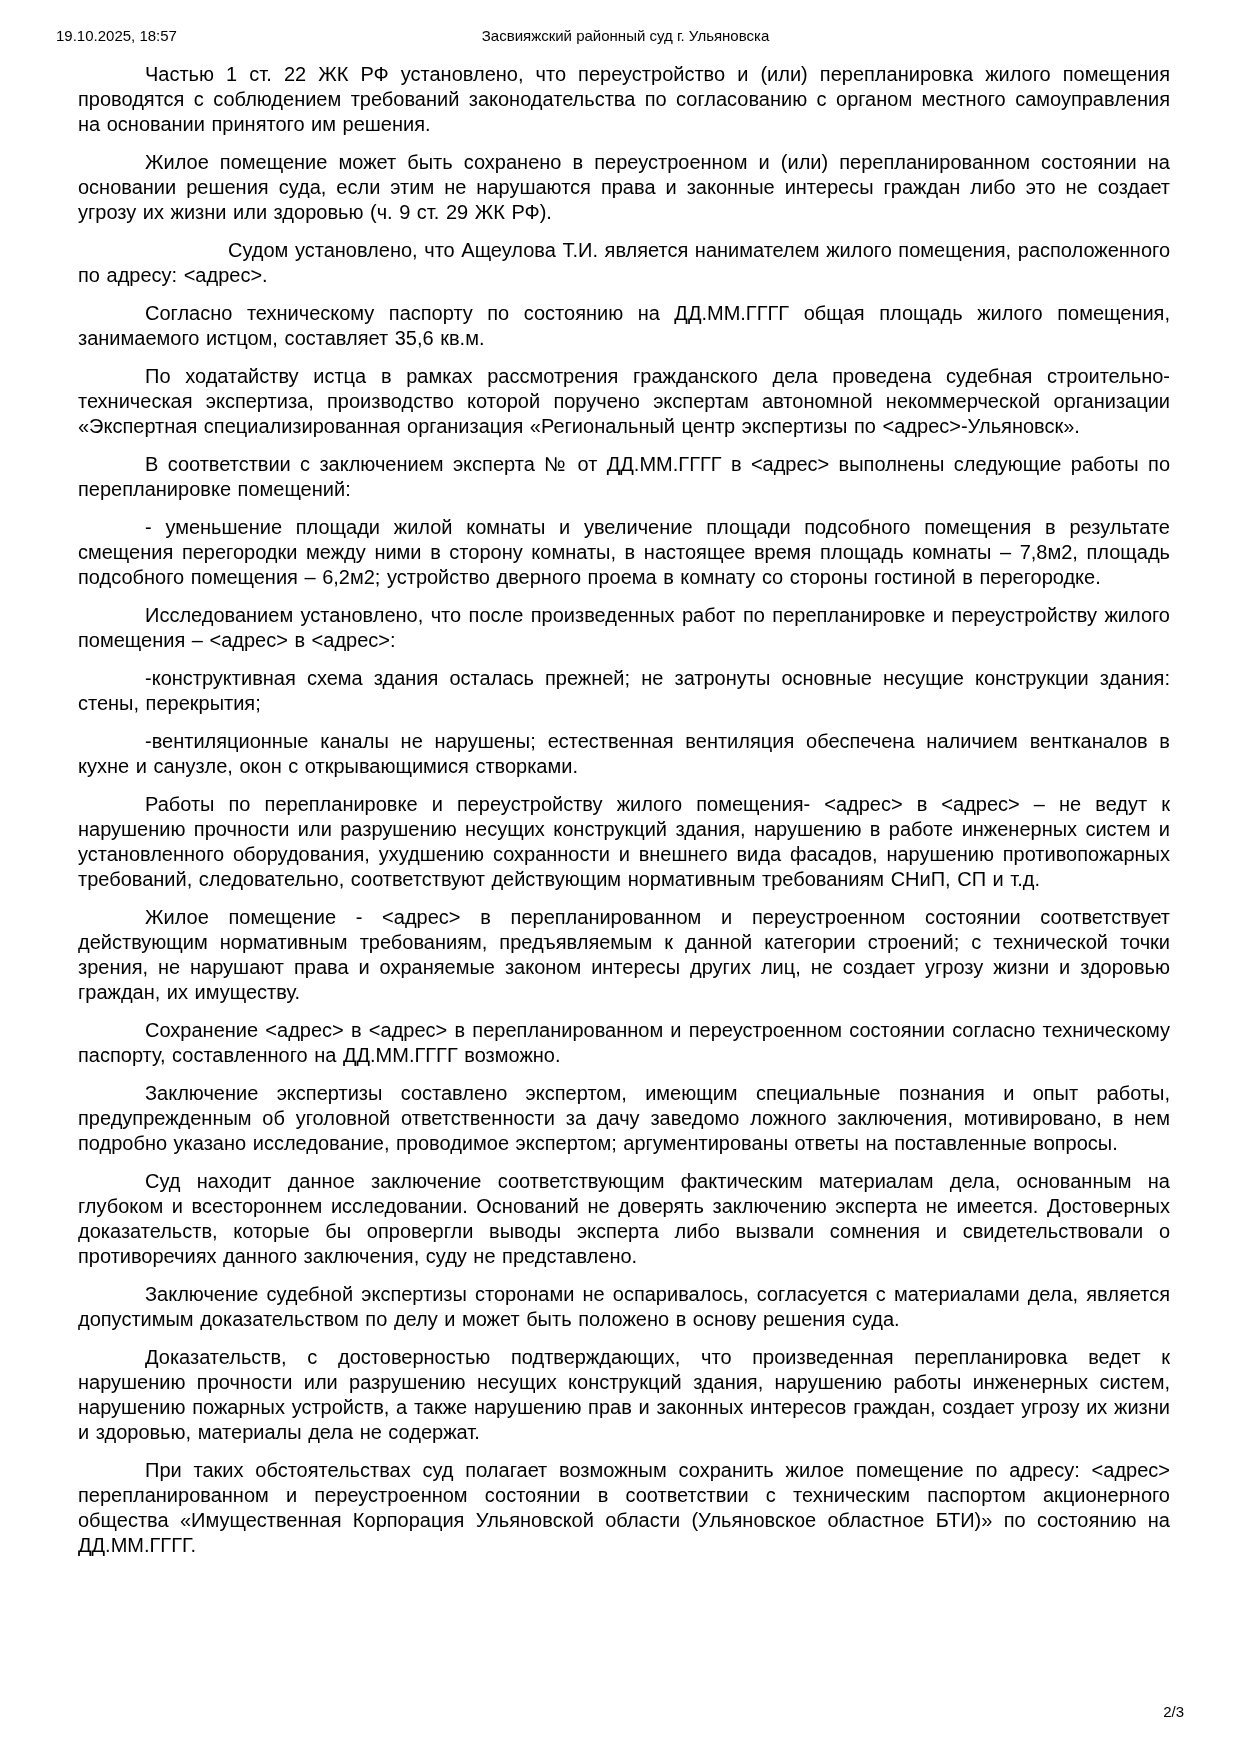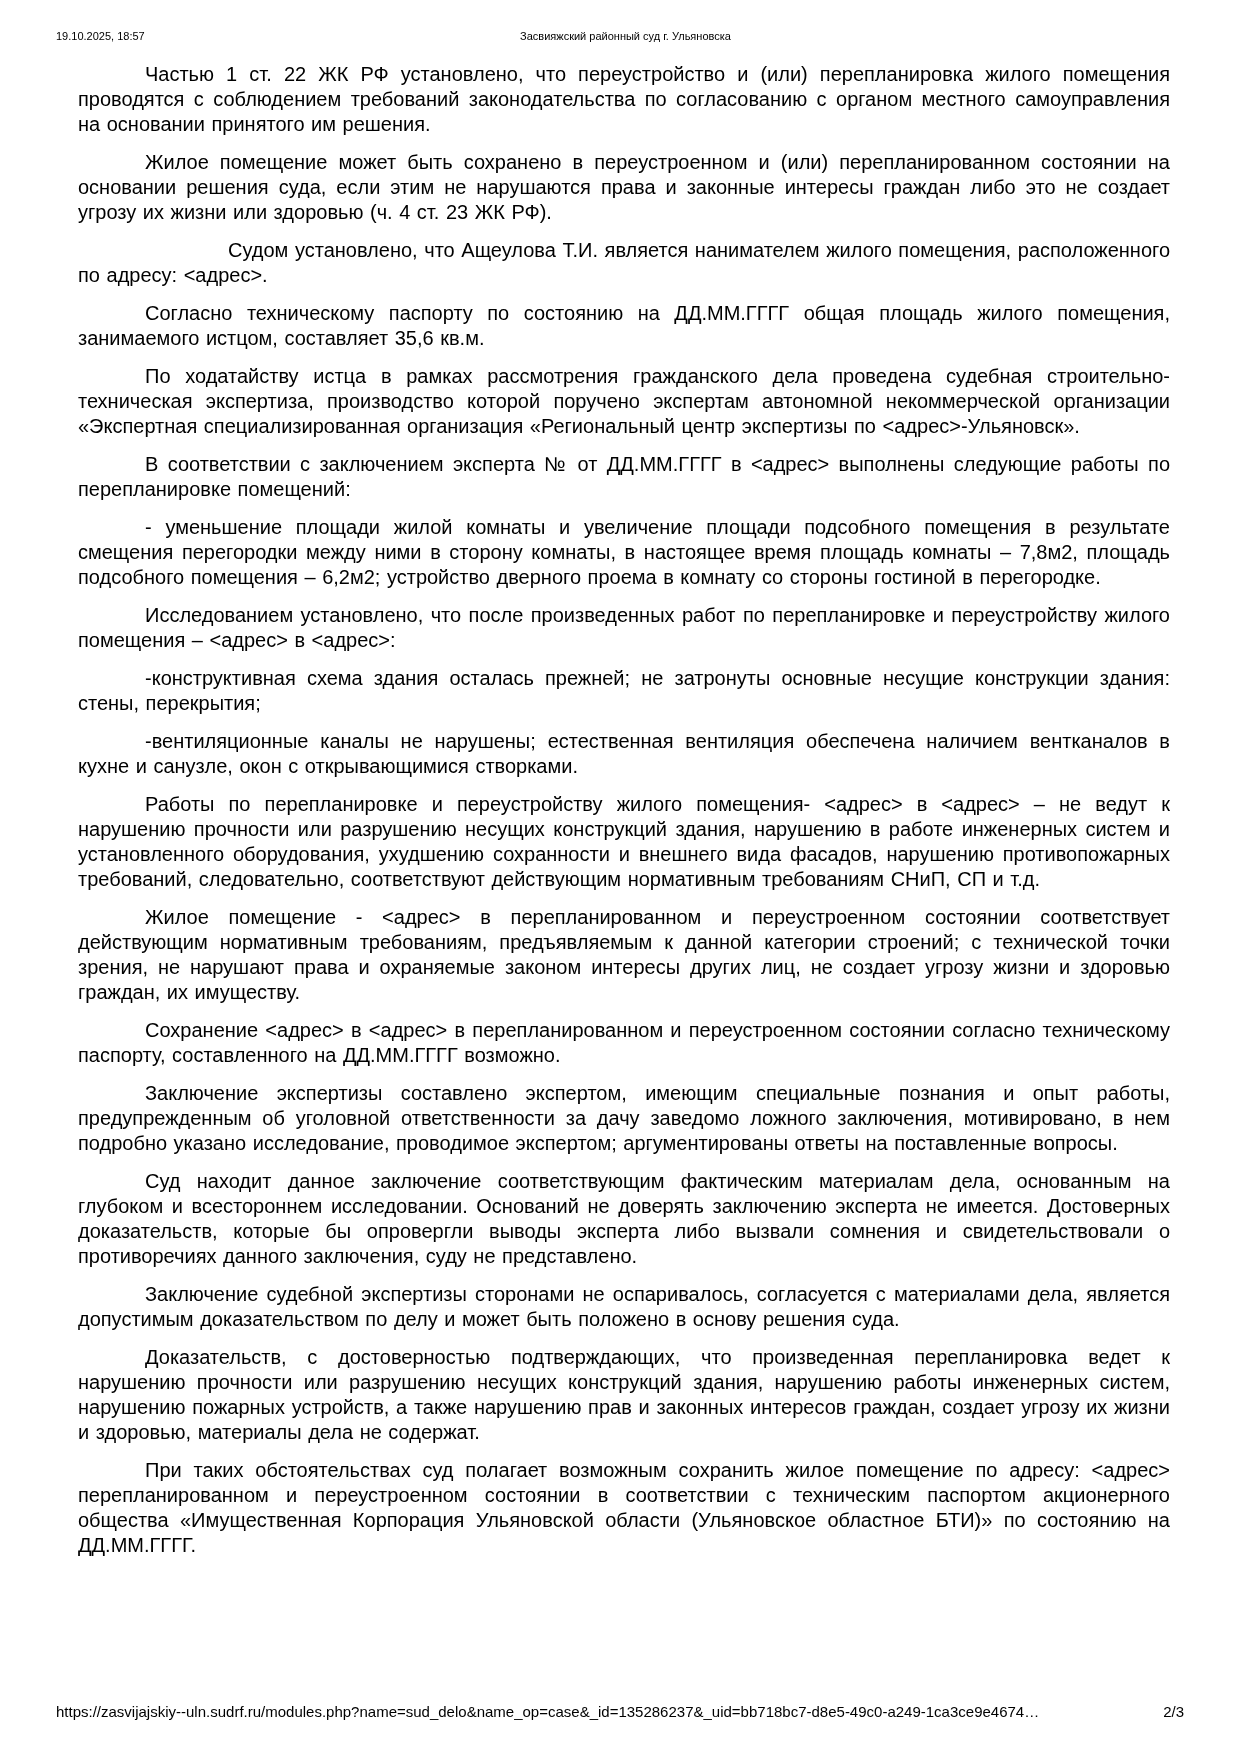--- a/index.html
+++ b/index.html
@@ -16,21 +16,21 @@
     font-family: "Liberation Sans", sans-serif;
     overflow: hidden;
   }
   
   .print-header {
     position: absolute;
     top: 26px;
     left: 0;
     right: 0;
     height: 20px;
-    font-size: 11px;
+    font-size: 15px;
     line-height: 20px;
     color: #000000;
     padding-left: 28px;
   }
   .print-header .header-datetime {
     position: absolute;
     left: 56px;
     top: 0;
     white-space: nowrap;
   }
@@ -89,37 +89,36 @@
 
 <div class="page">
 
   <div class="print-header">
     <span class="header-datetime">19.10.2025, 18:57</span>
     <span class="header-title">Засвияжский районный суд г. Ульяновска</span>
   </div>
 
   <div class="doc-body">
     <p class="para">Частью 1 ст. 22 ЖК РФ установлено, что переустройство и (или) перепланировка жилого помещения проводятся с соблюдением требований законодательства по согласованию с органом местного самоуправления на основании принятого им решения.</p>
-    <p class="para">Жилое помещение может быть сохранено в переустроенном и (или) перепланированном состоянии на основании решения суда, если этим не нарушаются права и законные интересы граждан либо это не создает угрозу их жизни или здоровью (ч. 4 ст. 23 ЖК РФ).</p>
+    <p class="para">Жилое помещение может быть сохранено в переустроенном и (или) перепланированном состоянии на основании решения суда, если этим не нарушаются права и законные интересы граждан либо это не создает угрозу их жизни или здоровью (ч. 9 ст. 29 ЖК РФ).</p>
     <p class="para big-indent">Судом установлено, что Ащеулова Т.И. является нанимателем жилого помещения, расположенного по адресу: &lt;адрес&gt;.</p>
     <p class="para">Согласно техническому паспорту по состоянию на ДД.ММ.ГГГГ общая площадь жилого помещения, занимаемого истцом, составляет 35,6 кв.м.</p>
     <p class="para">По ходатайству истца в рамках рассмотрения гражданского дела проведена судебная строительно-техническая экспертиза, производство которой поручено экспертам автономной некоммерческой организации «Экспертная специализированная организация «Региональный центр экспертизы по &lt;адрес&gt;-Ульяновск».</p>
     <p class="para">В соответствии с заключением эксперта № от ДД.ММ.ГГГГ в &lt;адрес&gt; выполнены следующие работы по перепланировке помещений:</p>
     <p class="para">- уменьшение площади жилой комнаты и увеличение площади подсобного помещения в результате смещения перегородки между ними в сторону комнаты, в настоящее время площадь комнаты – 7,8м2, площадь подсобного помещения – 6,2м2; устройство дверного проема в комнату со стороны гостиной в перегородке.</p>
     <p class="para">Исследованием установлено, что после произведенных работ по перепланировке и переустройству жилого помещения – &lt;адрес&gt; в &lt;адрес&gt;:</p>
     <p class="para">-конструктивная схема здания осталась прежней; не затронуты основные несущие конструкции здания: стены, перекрытия;</p>
     <p class="para">-вентиляционные каналы не нарушены; естественная вентиляция обеспечена наличием вентканалов в кухне и санузле, окон с открывающимися створками.</p>
     <p class="para">Работы по перепланировке и переустройству жилого помещения- &lt;адрес&gt; в &lt;адрес&gt; – не ведут к нарушению прочности или разрушению несущих конструкций здания, нарушению в работе инженерных систем и установленного оборудования, ухудшению сохранности и внешнего вида фасадов, нарушению противопожарных требований, следовательно, соответствуют действующим нормативным требованиям СНиП, СП и т.д.</p>
     <p class="para">Жилое помещение - &lt;адрес&gt; в перепланированном и переустроенном состоянии соответствует действующим нормативным требованиям, предъявляемым к данной категории строений; с технической точки зрения, не нарушают права и охраняемые законом интересы других лиц, не создает угрозу жизни и здоровью граждан, их имуществу.</p>
     <p class="para">Сохранение &lt;адрес&gt; в &lt;адрес&gt; в перепланированном и переустроенном состоянии согласно техническому паспорту, составленного на ДД.ММ.ГГГГ возможно.</p>
     <p class="para">Заключение экспертизы составлено экспертом, имеющим специальные познания и опыт работы, предупрежденным об уголовной ответственности за дачу заведомо ложного заключения, мотивировано, в нем подробно указано исследование, проводимое экспертом; аргументированы ответы на поставленные вопросы.</p>
     <p class="para">Суд находит данное заключение соответствующим фактическим материалам дела, основанным на глубоком и всестороннем исследовании. Оснований не доверять заключению эксперта не имеется. Достоверных доказательств, которые бы опровергли выводы эксперта либо вызвали сомнения и свидетельствовали о противоречиях данного заключения, суду не представлено.</p>
     <p class="para">Заключение судебной экспертизы сторонами не оспаривалось, согласуется с материалами дела, является допустимым доказательством по делу и может быть положено в основу решения суда.</p>
     <p class="para">Доказательств, с достоверностью подтверждающих, что произведенная перепланировка ведет к нарушению прочности или разрушению несущих конструкций здания, нарушению работы инженерных систем, нарушению пожарных устройств, а также нарушению прав и законных интересов граждан, создает угрозу их жизни и здоровью, материалы дела не содержат.</p>
     <p class="para">При таких обстоятельствах суд полагает возможным сохранить жилое помещение по адресу: &lt;адрес&gt; перепланированном и переустроенном состоянии в соответствии с техническим паспортом акционерного общества «Имущественная Корпорация Ульяновской области (Ульяновское областное БТИ)» по состоянию на ДД.ММ.ГГГГ.</p>
   </div>
 
   <div class="print-footer">
-    <span class="footer-url">https://zasvijajskiy--uln.sudrf.ru/modules.php?name=sud_delo&amp;name_op=case&amp;_id=135286237&amp;_uid=bb718bc7-d8e5-49c0-a249-1ca3ce9e4674…</span>
     <span class="footer-page-number">2/3</span>
   </div>
 
 </div>
 
 </body></html>

